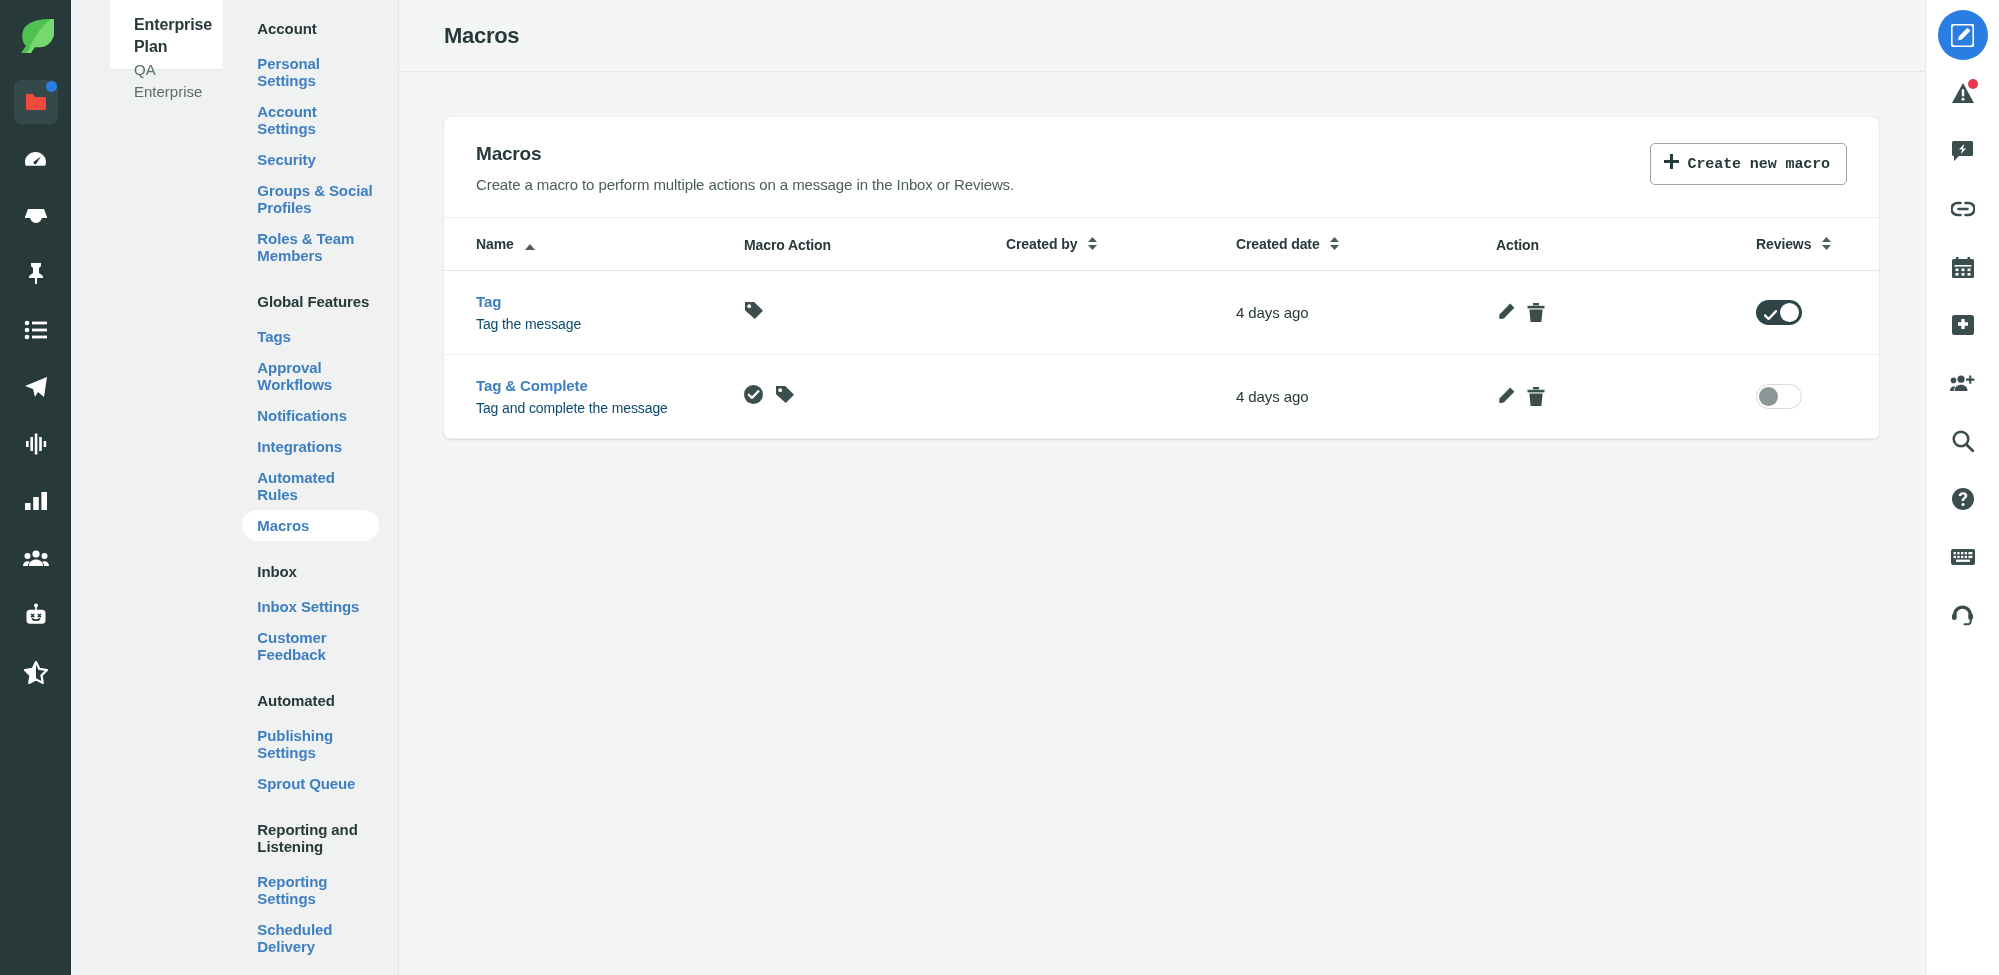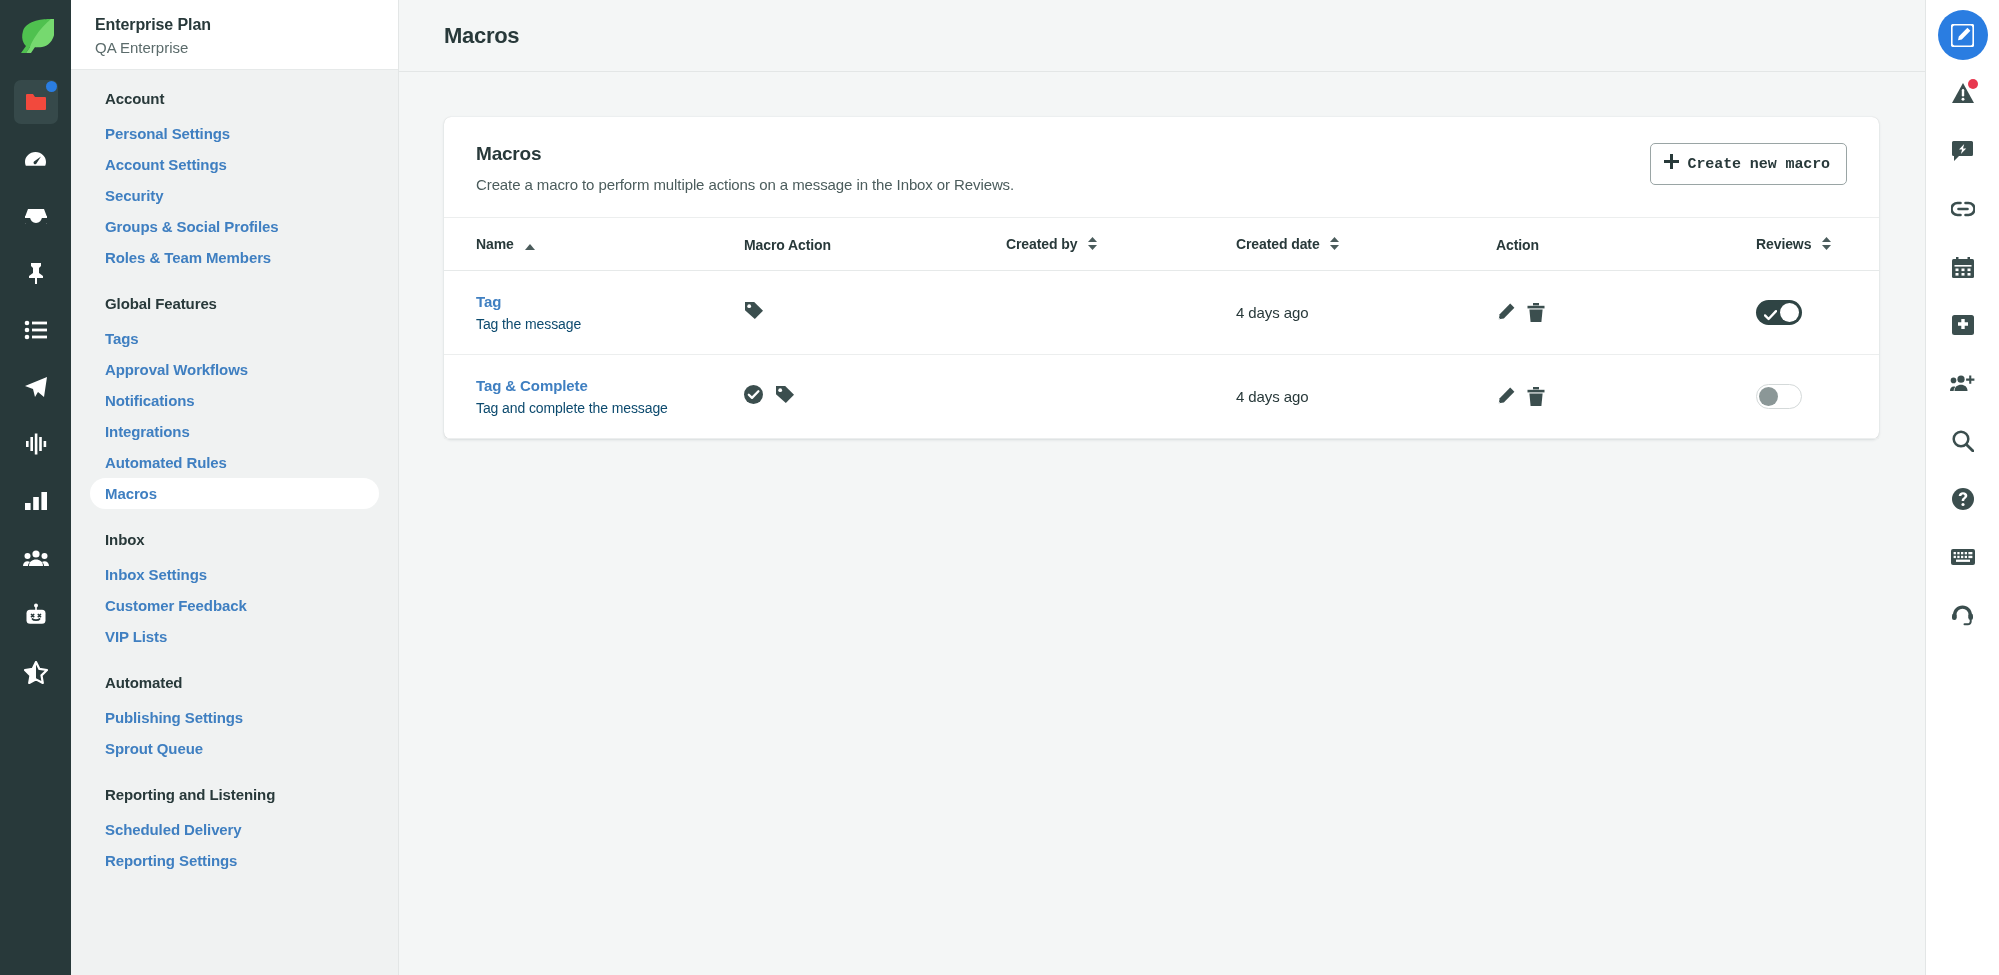--- a/index.html
+++ b/index.html
@@ -31,21 +31,21 @@
     position: absolute; top: 1px; right: 1px;
     width: 11px; height: 11px; border-radius: 50%;
     background: #2a7de1;
   }
 
   
   .sidebar {
     width: 328px; flex: 0 0 328px; height: 975px;
     background: #f0f2f2;
     border-right: 1px solid #e3e6e6;
-    display: flex; flex-direction: column;
+    display: flex;  padding-left: 39px;
   }
   .sidebar-head {
     background: #ffffff;
     height: 70px;
     padding: 14px 0 0 24px;
     border-bottom: 1px solid #e6e9e9;
   }
   .plan-name {
     font-size: 16px; font-weight: bold; color: #28393a; letter-spacing: -0.1px;
     line-height: 22px;
@@ -285,29 +285,28 @@
       <a class="nav-item">Tags</a>
       <a class="nav-item">Approval Workflows</a>
       <a class="nav-item">Notifications</a>
       <a class="nav-item">Integrations</a>
       <a class="nav-item">Automated Rules</a>
       <a class="nav-item selected">Macros</a>
 
       <div class="nav-group-title">Inbox</div>
       <a class="nav-item">Inbox Settings</a>
       <a class="nav-item">Customer Feedback</a>
-      <a class="nav-item">VIP Lists</a>
 
       <div class="nav-group-title">Automated</div>
       <a class="nav-item">Publishing Settings</a>
       <a class="nav-item">Sprout Queue</a>
 
       <div class="nav-group-title">Reporting and Listening</div>
+      <a class="nav-item">Reporting Settings</a>
       <a class="nav-item">Scheduled Delivery</a>
-      <a class="nav-item">Reporting Settings</a>
     </div>
   </div>
 
   <div class="main">
     <div class="topbar">
       <div class="page-title">Macros</div>
     </div>
 
     <div class="content">
       <div class="card">

